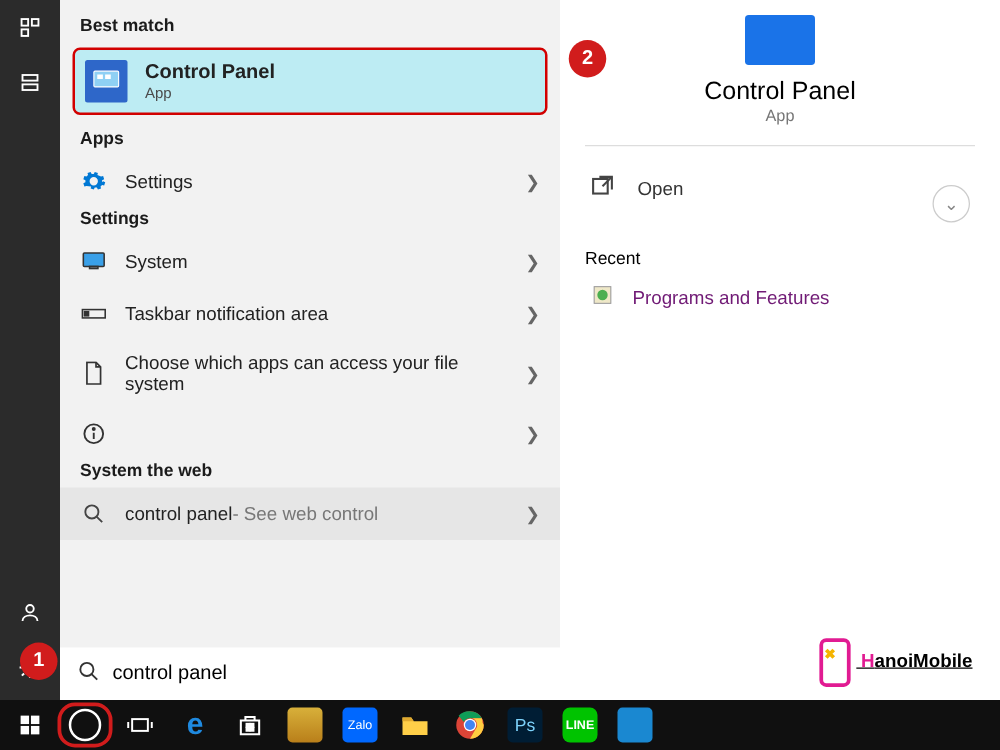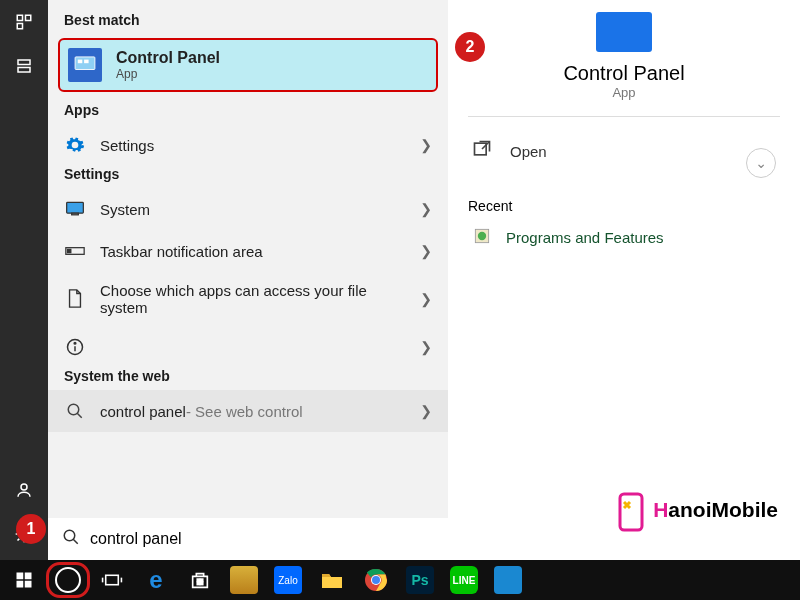--- a/index.html
+++ b/index.html
@@ -35,34 +35,34 @@
   .preview { position: absolute; left: 448px; top: 0; right: 0; height: 540px; background: #fff; padding: 0 20px; }
   .preview .big-icon { width: 56px; height: 40px; background: #1a73e8; border-radius: 3px; margin: 0 auto; position: relative; }
   .preview .head { text-align: center; padding-top: 12px; }
   .preview .head h2 { font-size: 20px; font-weight: 400; margin-top: 10px; }
   .preview .head .sub { font-size: 13px; color: #777; }
   .preview hr { border: none; border-top: 1px solid #ddd; margin: 16px 0; }
   .preview .open-row { display:flex; align-items:center; font-size: 15px; color:#333; padding: 6px 4px; }
   .preview .open-row .ic { margin-right: 18px; color:#444; font-size: 18px; }
   .preview .expand { position:absolute; right: 24px; top: 148px; width:30px; height:30px; border-radius:50%; border:1px solid #ccc; display:flex; align-items:center; justify-content:center; color:#888; font-size:14px; }
   .preview .recent-h { font-weight:400; font-size:14px; margin-top: 28px; }
-  .preview .recent-row { display:flex; align-items:center; font-size:15px; color:#14532d; padding: 12px 4px; }
+  .preview .recent-row { display:flex; align-items:center; font-size:15px; color:#701a75; padding: 12px 4px; }
   .preview .recent-row .ic { margin-right: 14px; }
 
   
   .taskbar { position:absolute; left:0; bottom:0; width:100%; height:40px; background:#101010; display:flex; align-items:center; padding-left: 2px; }
   .tb-item { width:44px; height:40px; display:flex; align-items:center; justify-content:center; color:#fff; font-size:18px; }
   .tb-icon-box { width:28px; height:28px; border-radius:4px; display:flex; align-items:center; justify-content:center; font-size:14px; color:#fff; }
   .cortana-ring { width:26px; height:26px; border:2px solid #fff; border-radius:50%; }
 
   
   .badge { position:absolute; width:30px; height:30px; border-radius:50%; background:#d11c1c; color:#fff; font-weight:700; font-size:16px; display:flex; align-items:center; justify-content:center; }
   .ring1 { position:absolute; border:3px solid #d11c1c; border-radius:14px; }
   
-  .watermark { position:absolute; right: 22px; bottom: 68px; font-family: cursive; font-size: 21px; font-weight:700; }
+  .watermark { position:absolute; right: 22px; bottom: 50px; font-family: cursive; font-size: 15px; font-weight:700;text-decoration:underline; }
   .watermark .h { color:#000; }
   .watermark .m { color:#e11b92; }
   .watermark svg { vertical-align: middle; }
 </style>
 </head>
 <body>
 
 <div class="rail">
   <div class="rail-top">
     <div class="rail-item">
@@ -277,21 +277,21 @@
         <svg width="24" height="24" viewBox="0 0 24 24">
           <circle cx="12" cy="12" r="11" fill="#db4437"></circle>
           <path d="M12 1a11 11 0 019.5 5.5H12a5.5 5.5 0 00-4.9 3L2.9 4.6A11 11 0 0112 1z" fill="#0f9d58"></path>
           <path d="M23 12a11 11 0 01-11 11l4.3-7.4A5.5 5.5 0 0012 6.5h9.5c.3 1 .5 2 .5 3.5z" fill="#ffcd40"></path>
           <circle cx="12" cy="12" r="5" fill="#fff"></circle>
           <circle cx="12" cy="12" r="4" fill="#4285f4"></circle>
         </svg>
       </div>
     </div>
   <div class="tb-item">
-      <div class="tb-icon-box" style="background:#001d34;color:#14b8a6;font-weight:700">Ps</div>
+      <div class="tb-icon-box" style="background:#001d34;color:#7dd3fc;font-weight:400">Ps</div>
     </div>
   <div class="tb-item">
       <div class="tb-icon-box" style="background:#00c300;border-radius:6px;font-size:10px;font-weight:700">LINE</div>
     </div>
   <div class="tb-item">
       <div class="tb-icon-box" style="background:#1a88d1"></div>
     </div>
 </div>
 
 <div class="badge" style="left:16px; bottom:56px">1</div>

